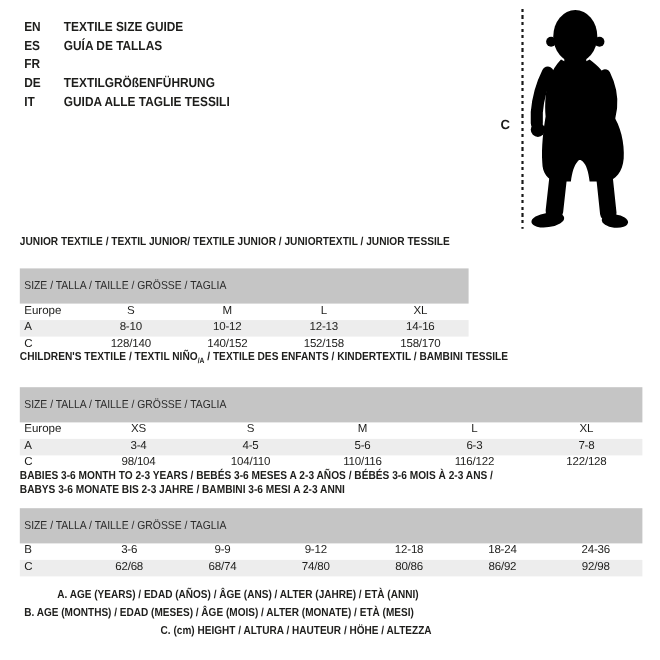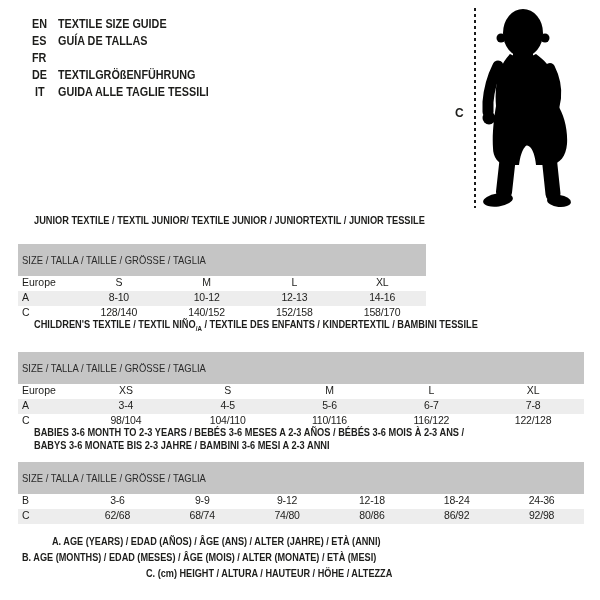--- a/index.html
+++ b/index.html
@@ -6,35 +6,35 @@
   body{
     width:600px;height:600px;position:relative;background:#ffffff;
     font-family:"Liberation Sans","DejaVu Sans",sans-serif;
     color:#1d1d1b;overflow:hidden;
   }
   .cond{display:inline-block;transform:scaleX(0.9);transform-origin:0 50%;white-space:pre;}
 
   
   .lang-list{position:absolute;left:22px;top:15px;}
   .lang-row{display:flex;height:17px;align-items:center;font-weight:bold;font-size:12px;}
-  .lang-code{width:36px;text-align:center;}
+  .lang-code{width:36px;}
   .lang-label{white-space:nowrap;}
 
   
   .measure-line{position:absolute;left:474px;top:8px;width:2px;height:200px;
     background:repeating-linear-gradient(to bottom,#1a1a1a 0 3px,transparent 3px 6px);}
   .figure-label{position:absolute;left:455px;top:106px;font-weight:bold;font-size:12px;}
   .baby-svg{position:absolute;left:480px;top:6px;}
 
   
   .size-table{position:absolute;left:18px;}
   .t1{top:214px;width:408px;}
   .t2{top:318px;width:566px;}
   .t3{top:426px;width:566px;}
-  .table-title{margin:0 0 0 16px;font-size:10.5px;font-weight:bold;line-height:13px;white-space:nowrap;}
+  .table-title{margin:0 0 0 0;font-size:10.5px;font-weight:bold;line-height:13px;white-space:nowrap;}
   .table-title .tt{display:inline-block;transform:scaleX(0.88);transform-origin:0 50%;white-space:pre;}
   .table-title sub{font-size:7px;}
   .thead{height:32px;background:#c5c5c5;display:flex;align-items:center;padding-left:4px;
     font-size:10.5px;color:#2a2a2a;box-sizing:border-box;}
   .t1 .thead,.t2 .thead{margin-top:17px;}
   .t3 .thead{margin-top:10px;}
   .trow{display:flex;height:15px;align-items:flex-start;font-size:10.5px;}
   .trow.shaded{background:#ededed;}
   .tlabel{width:57px;padding-left:4px;box-sizing:border-box;}
   .tcell{flex:1;text-align:center;letter-spacing:-0.2px;}
@@ -134,21 +134,21 @@
         <span class="tcell">S</span>
         <span class="tcell">M</span>
         <span class="tcell">L</span>
         <span class="tcell">XL</span>
       </div>
       <div class="trow shaded">
         <span class="tlabel">A</span>
         <span class="tcell">3-4</span>
         <span class="tcell">4-5</span>
         <span class="tcell">5-6</span>
-        <span class="tcell">6-7</span>
+        <span class="tcell">6-3</span>
         <span class="tcell">7-8</span>
       </div>
       <div class="trow">
         <span class="tlabel">C</span>
         <span class="tcell">98/104</span>
         <span class="tcell">104/110</span>
         <span class="tcell">110/116</span>
         <span class="tcell">116/122</span>
         <span class="tcell">122/128</span>
       </div>

